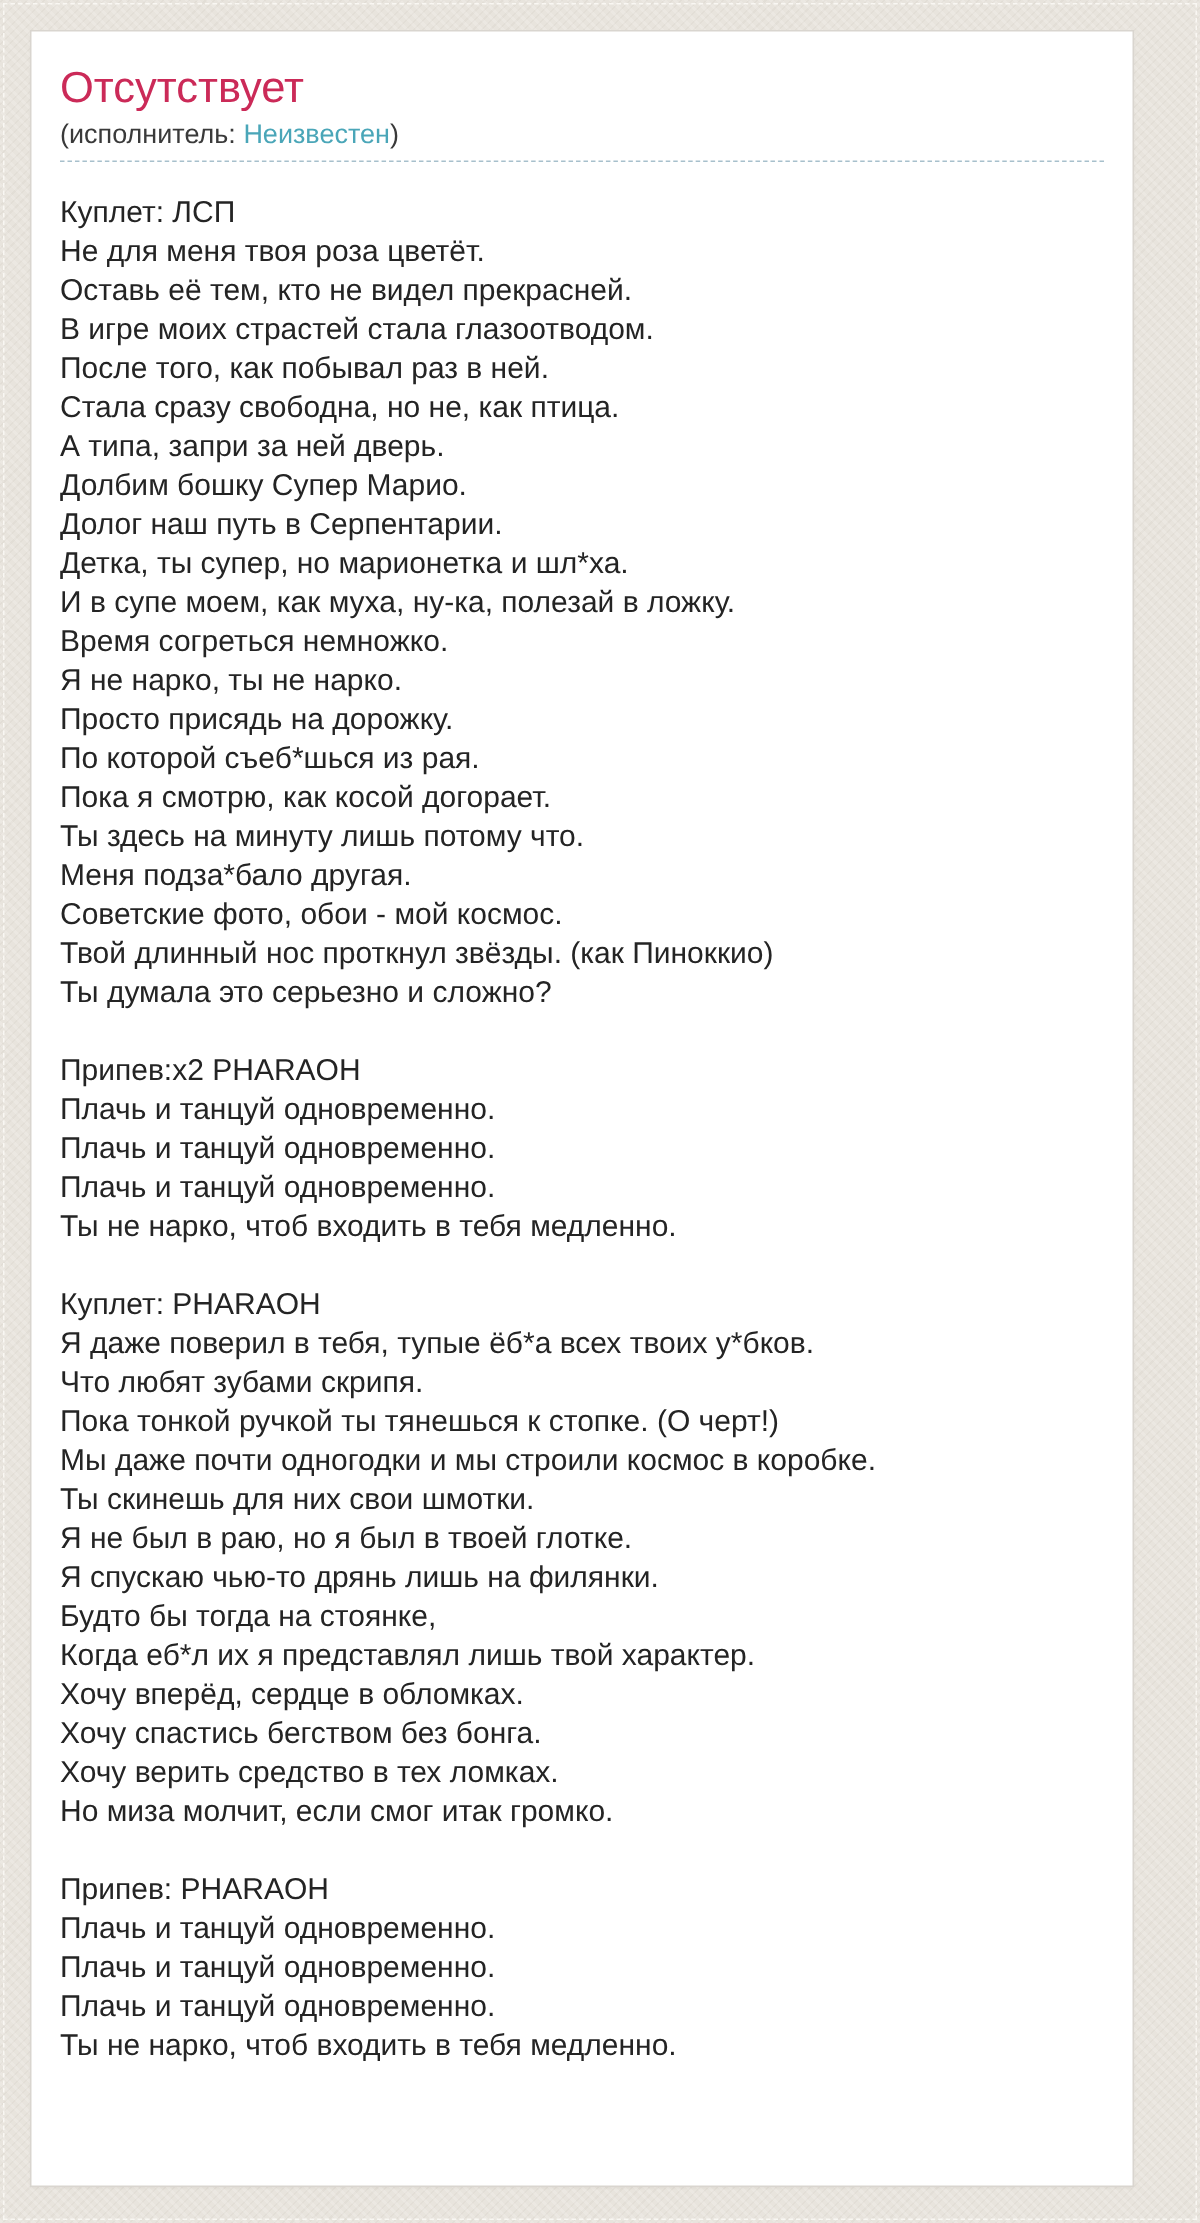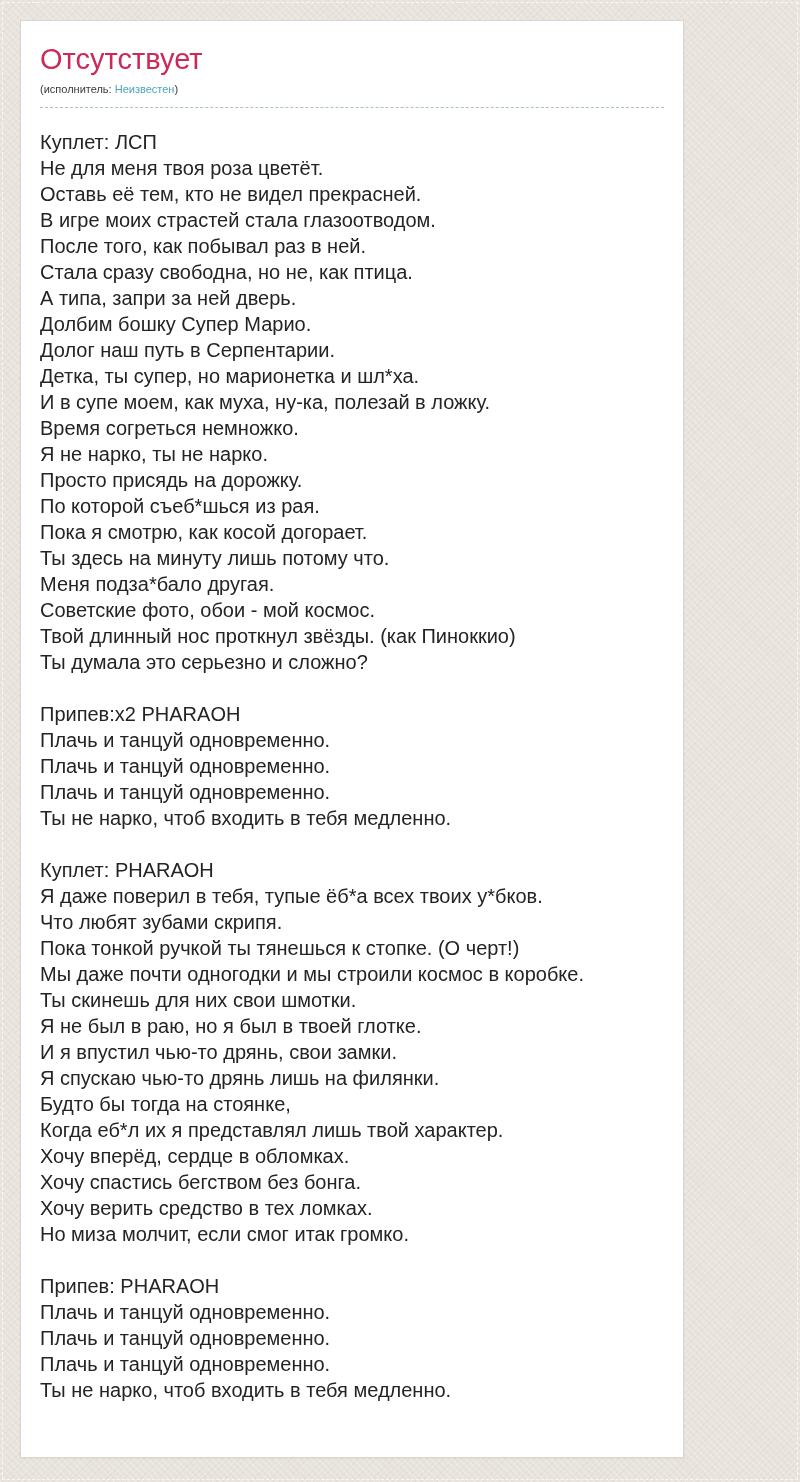--- a/index.html
+++ b/index.html
@@ -20,37 +20,37 @@
   .page-frame {
     position: absolute;
     inset: 2px;
     border: 1px dashed var(--frame-dash, #f9f7f3);
     pointer-events: none;
   }
   .card {
     position: absolute;
     left: 20px;
     top: 20px;
-    width: 664px;
+    width: 736px;
     height: 1438px;
     box-sizing: border-box;
     background: var(--card-bg, #ffffff);
     border: 1px solid var(--card-border, #d9d5cf);
     box-shadow: 0 1px 2px rgba(0,0,0,0.04);
     padding: 19px;
   }
   h1.song-title {
     margin: 3px 0 3px 0;
     font-size: 29px;
     line-height: 33px;
     font-weight: normal;
     color: var(--title, #cb2a58);
   }
   .artist-row {
-    font-size: 11px;
+    font-size: 18px;
     line-height: 20px;
     color: var(--artist-text, #3a3a3a);
     padding-bottom: 8px;
     border-bottom: 1px dashed var(--divider, #a7c0cc);
   }
   .artist-row a.artist-link {
     color: var(--artist-link, #4aa6b8);
     text-decoration: none;
     cursor: pointer;
   }
@@ -105,21 +105,20 @@
       <div class="lyric-line">Плачь и танцуй одновременно.</div>
       <div class="lyric-line">Ты не нарко, чтоб входить в тебя медленно.</div>
       <div class="lyric-line"></div>
       <div class="lyric-line">Куплет: PHARAOH</div>
       <div class="lyric-line">Я даже поверил в тебя, тупые ёб*а всех твоих у*бков.</div>
       <div class="lyric-line">Что любят зубами скрипя.</div>
       <div class="lyric-line">Пока тонкой ручкой ты тянешься к стопке. (О черт!)</div>
       <div class="lyric-line">Мы даже почти одногодки и мы строили космос в коробке.</div>
       <div class="lyric-line">Ты скинешь для них свои шмотки.</div>
       <div class="lyric-line">Я не был в раю, но я был в твоей глотке.</div>
-      <div class="lyric-line">И я впустил чью-то дрянь, свои замки.</div>
       <div class="lyric-line">Я спускаю чью-то дрянь лишь на филянки.</div>
       <div class="lyric-line">Будто бы тогда на стоянке,</div>
       <div class="lyric-line">Когда еб*л их я представлял лишь твой характер.</div>
       <div class="lyric-line">Хочу вперёд, сердце в обломках.</div>
       <div class="lyric-line">Хочу спастись бегством без бонга.</div>
       <div class="lyric-line">Хочу верить средство в тех ломках.</div>
       <div class="lyric-line">Но миза молчит, если смог итак громко.</div>
       <div class="lyric-line"></div>
       <div class="lyric-line">Припев: PHARAOH</div>
       <div class="lyric-line">Плачь и танцуй одновременно.</div>

